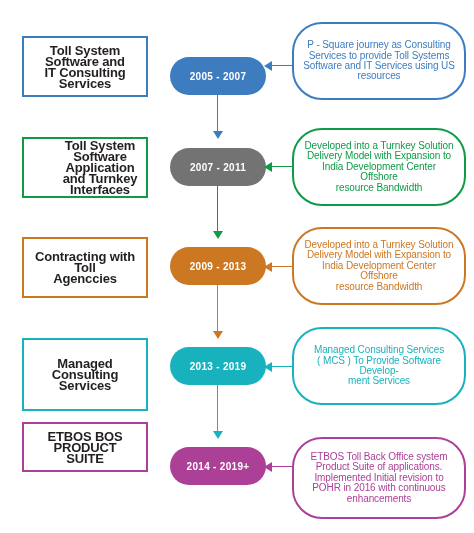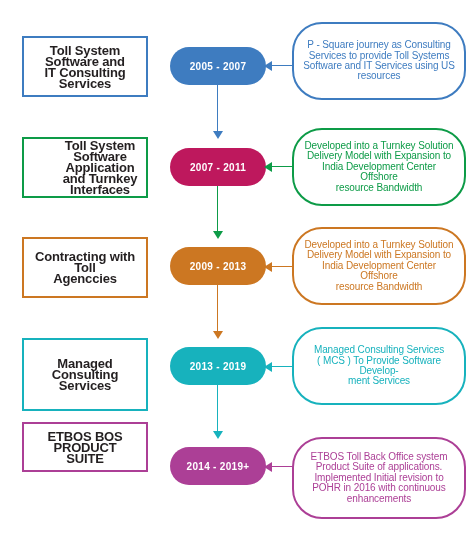--- a/index.html
+++ b/index.html
@@ -92,21 +92,21 @@
 </head>
 <body>
 
 <div id="canvas">
 
   <div class="outcome" style="top: 36px; height: 61px; border-color: rgb(62, 124, 192);">
     <span class="otext">Toll System Software and
 IT Consulting Services</span>
   </div>
 
-  <div class="pill" style="top: 47px; background: rgb(62, 124, 192);">
+  <div class="pill" style="top: 57px; background: rgb(62, 124, 192);">
     <span class="ptext">2005 - 2007</span>
   </div>
 
   <div class="bubble" style="top: 22px; height: 78px; border-color: rgb(62, 124, 192);">
     <span class="btext" style="color: rgb(62, 124, 192);">P - Square journey as Consulting
 Services to provide Toll Systems
 Software and IT Services using US
 resources</span>
   </div>
 
@@ -115,21 +115,21 @@
 
   <div class="vconn" style="top: 85px; height: 48px; background: rgb(62, 124, 192);"></div>
   <div class="varrow" style="left: 213px; top: 131px; border-top-color: rgb(62, 124, 192);"></div>
 
   <div class="outcome" style="top: 137px; height: 61px; border-color: rgb(13, 155, 71); padding-left: 30px;">
     <span class="otext">Toll System Software
 Application
 and Turnkey Interfaces</span>
   </div>
 
-  <div class="pill" style="top: 148px; background: #be185d;">
+  <div class="pill" style="top: 148px; background: #737373;">
     <span class="ptext">2007 - 2011</span>
   </div>
 
   <div class="bubble" style="top: 128px; height: 78px; border-color: rgb(13, 155, 71);">
     <span class="btext" style="color: rgb(13, 155, 71);">Developed into a Turnkey Solution
 Delivery Model with Expansion to
 India Development Center Offshore
 resource Bandwidth</span>
   </div>
 

